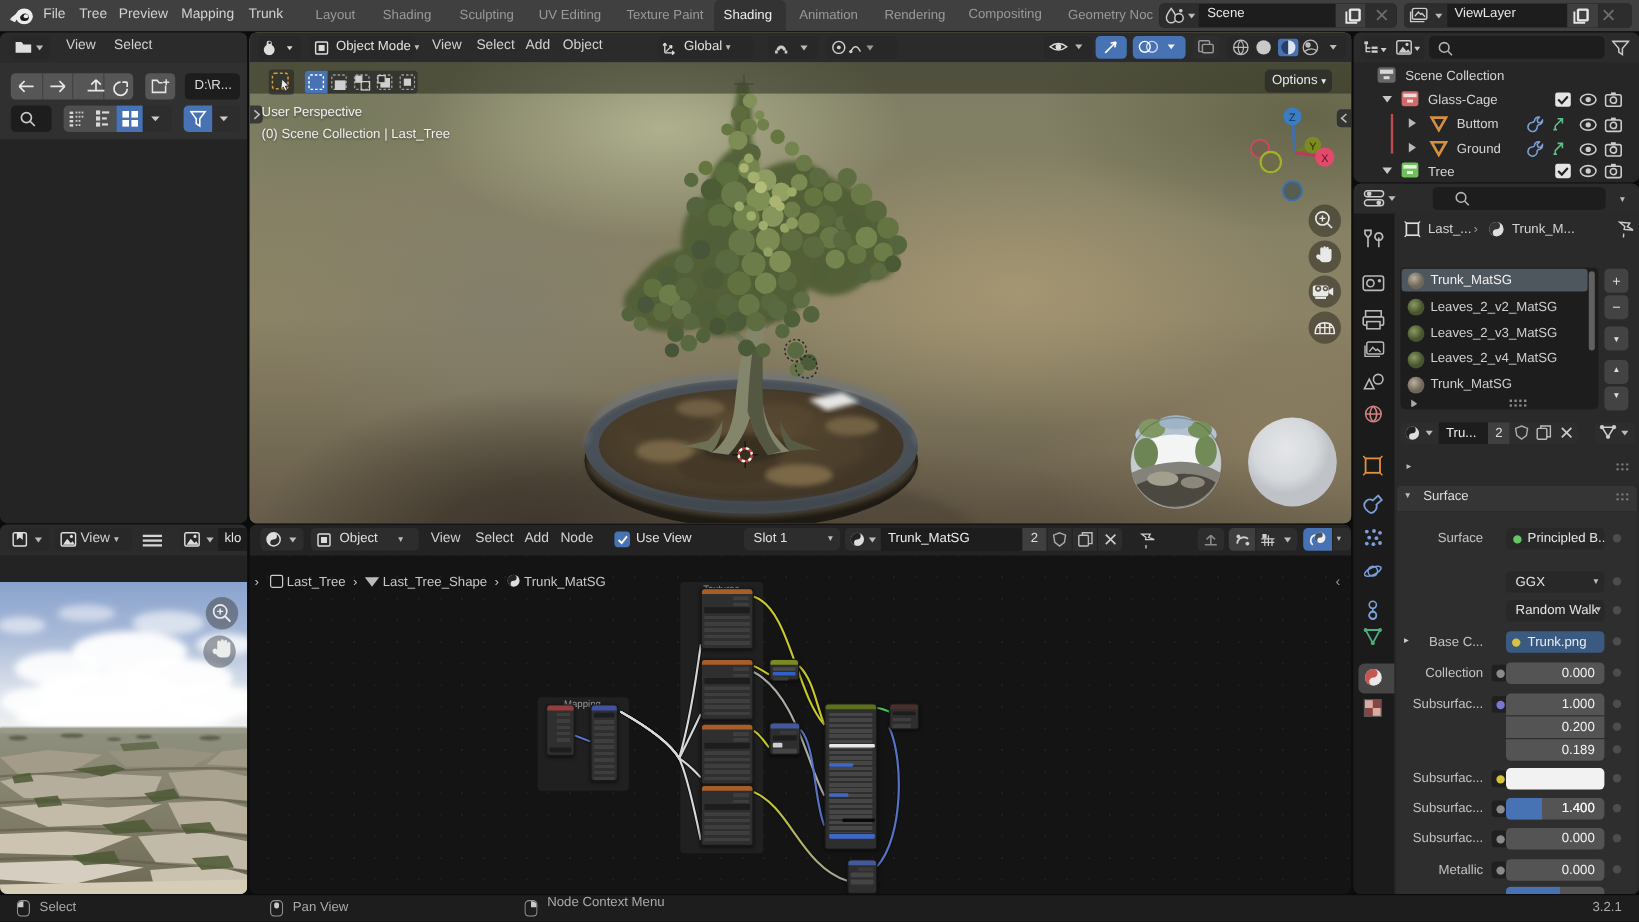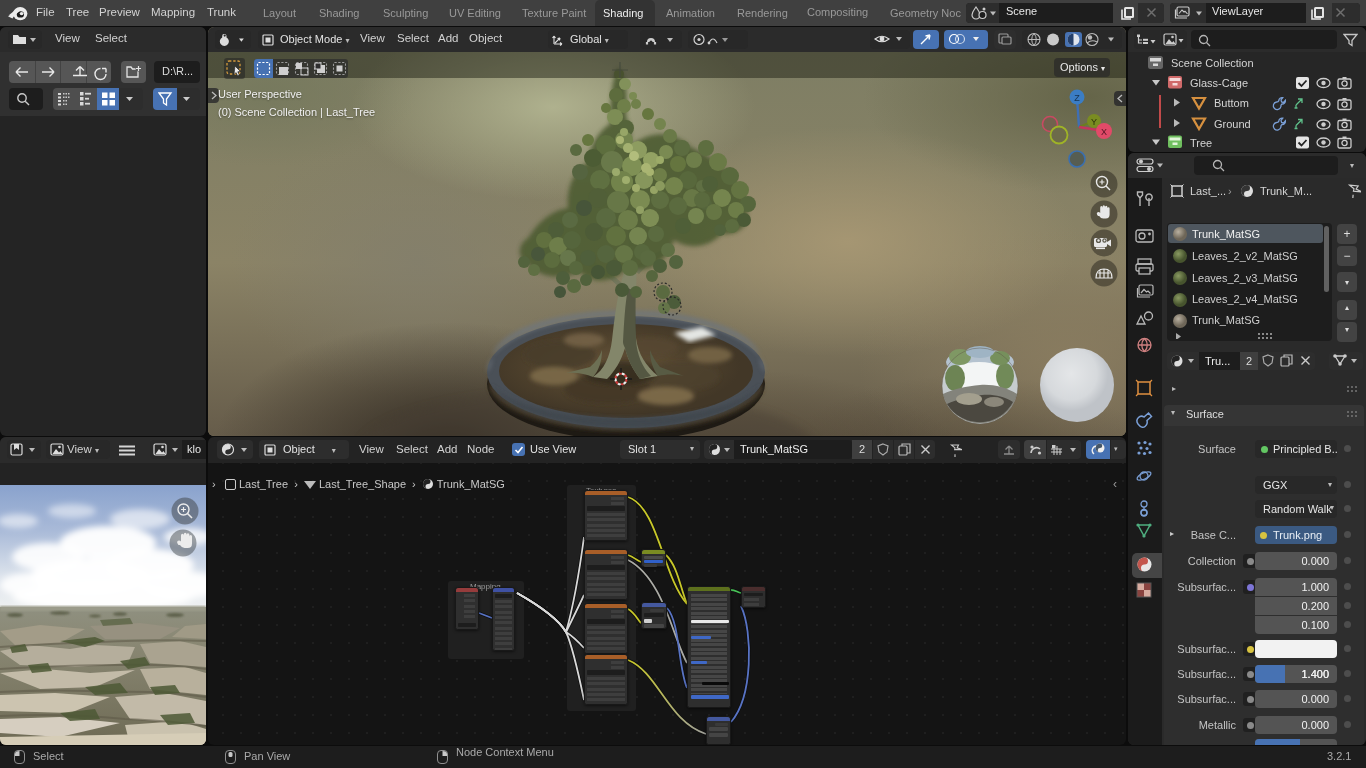--- a/index.html
+++ b/index.html
@@ -1234,21 +1234,21 @@
       <div style="width:7px;height:7px;background:#8a8a8a;border-radius:50%;margin:3.5px auto"></div>
     </div>
   <div class="abs pval" style="left:127px;top:399px;">0.000</div>
   <div class="abs pdec" style="left:216px;top:404px;"></div>
   <span class="abs plab" style="left:0;top:428px;">Subsurfac...</span>
   <div class="abs psock" style="left:115px;top:427px;">
       <div style="width:7px;height:7px;background:#7d75d6;border-radius:50%;margin:3.5px auto"></div>
     </div>
   <div class="abs pval" style="left:127px;top:425px;border-radius:4px 4px 0 0;">1.000</div>
   <div class="abs pval" style="left:127px;top:444px;border-radius:0;">0.200</div>
-  <div class="abs pval" style="left:127px;top:463px;border-radius:0 0 4px 4px;">0.100</div>
+  <div class="abs pval" style="left:127px;top:463px;border-radius:0 0 4px 4px;">0.189</div>
   <div class="abs pdec" style="left:216px;top:430px;"></div>
   <div class="abs pdec" style="left:216px;top:449px;"></div>
   <div class="abs pdec" style="left:216px;top:468px;"></div>
   <span class="abs plab" style="left:0;top:490px;">Subsurfac...</span>
   <div class="abs psock" style="left:115px;top:489px;">
       <div style="width:7px;height:7px;background:#d8c340;border-radius:50%;margin:3.5px auto"></div>
     </div>
   <div class="abs" style="left:127px;top:487px;width:82px;height:18px;background:#f2f2f2;border-radius:4px;"></div>
   <div class="abs pdec" style="left:216px;top:492px;"></div>
   <span class="abs plab" style="left:0;top:515px;">Subsurfac...</span>

